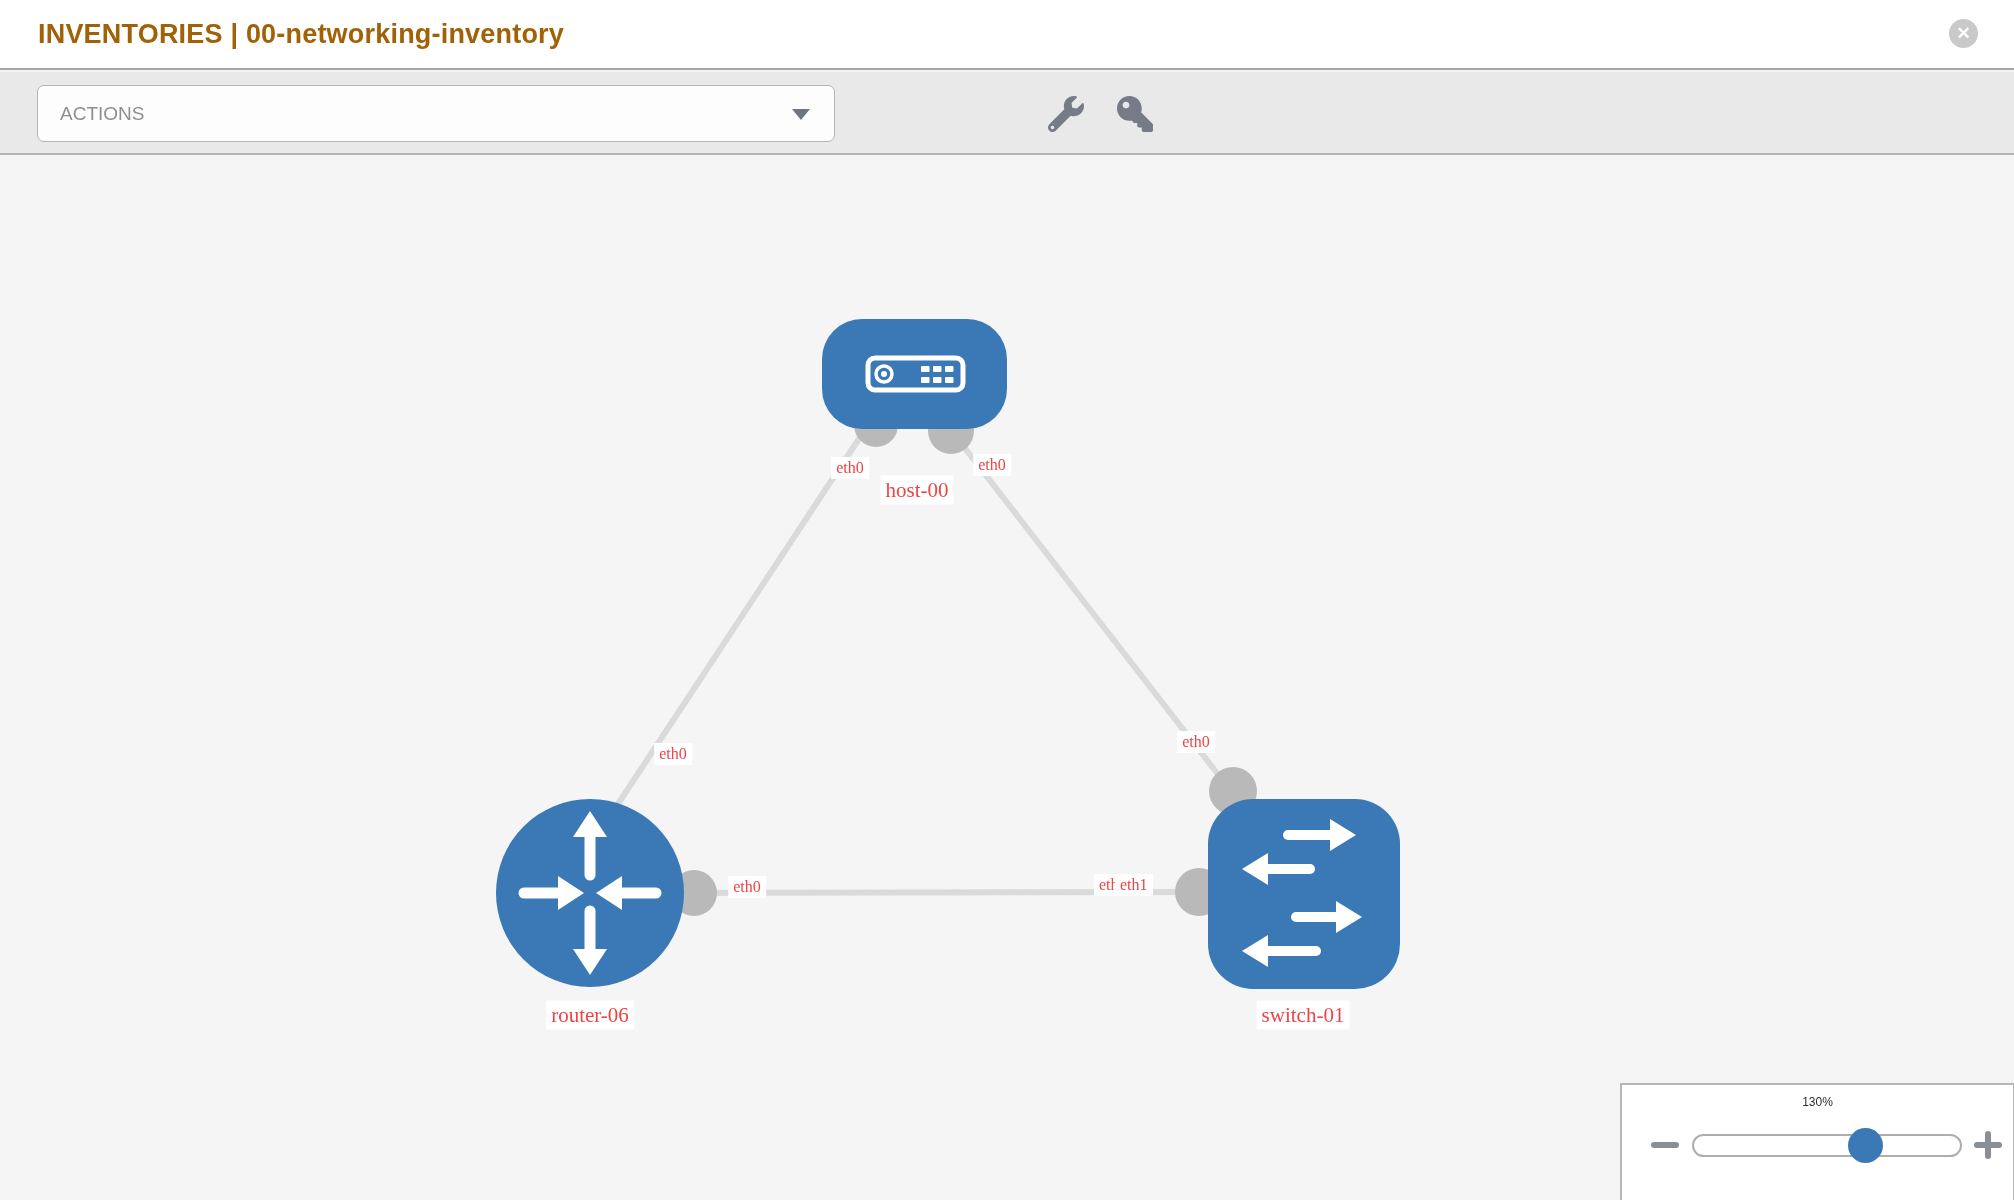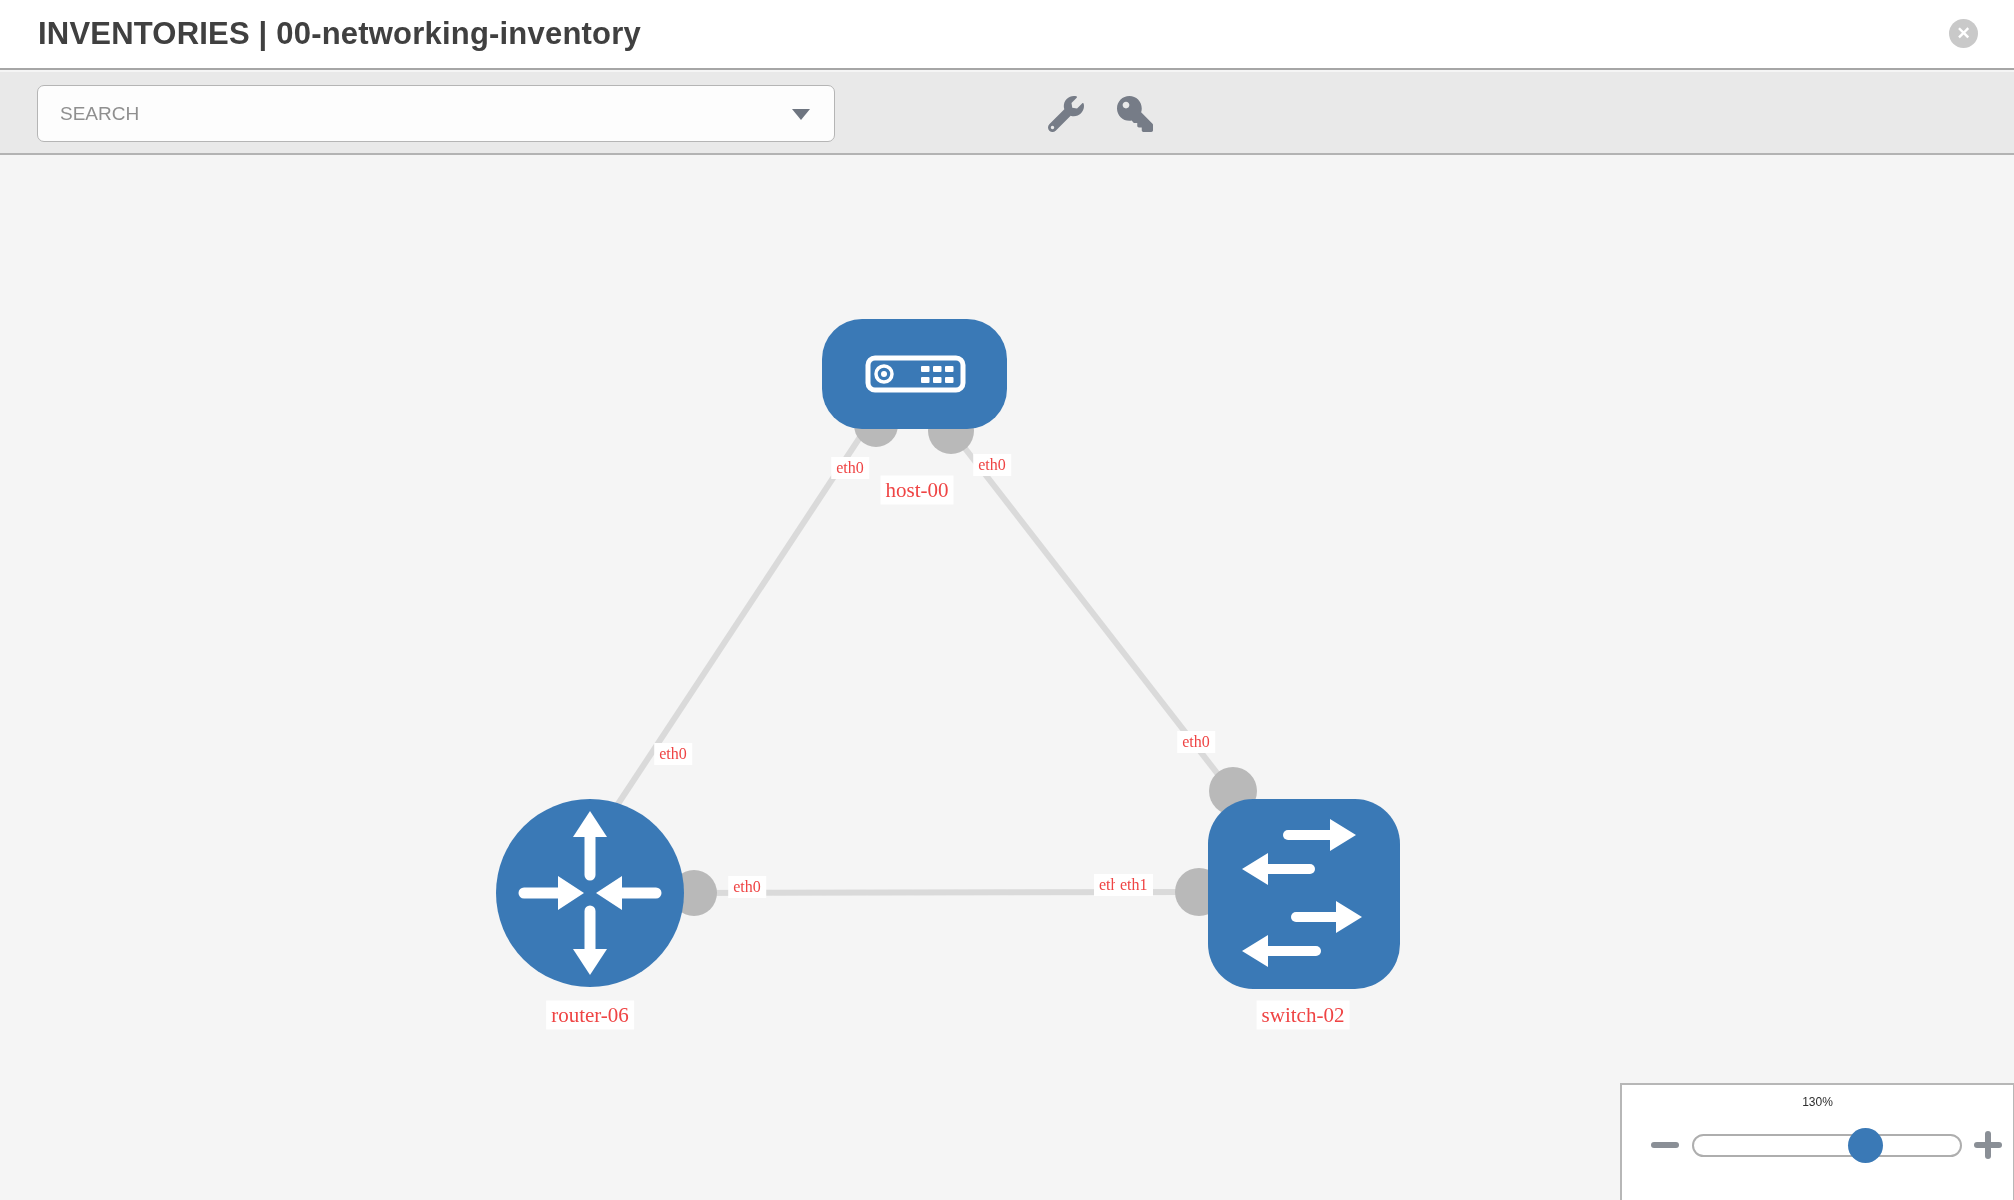--- a/index.html
+++ b/index.html
@@ -10,21 +10,21 @@
     position:relative;
   }
 
   
   .header {
     position:absolute; top:0; left:0; width:2014px; height:70px;
     background:#ffffff; border-bottom:2px solid #a6a6a6; z-index:30;
   }
   .page-title {
     position:absolute; left:38px; top:50%; transform:translateY(-50%);
-    font-size:31px; font-weight:bold; color:#404040; letter-spacing:0.2px;
+    font-size:27px; font-weight:bold; color:#a16207; letter-spacing:0.2px;
   }
   .close-btn {
     position:absolute; right:36px; top:19px; width:29px; height:29px;
     border-radius:50%; background:#c9c9c9; color:#ffffff;
     display:flex; align-items:center; justify-content:center;
     font-size:17px; font-weight:bold; cursor:pointer; line-height:1;
   }
 
   
   .toolbar {
@@ -105,21 +105,21 @@
 
 <div class="header">
   <div class="page-title">INVENTORIES | 00-networking-inventory</div>
   <div class="close-btn">
     <span>✕</span>
   </div>
 </div>
 
 <div class="toolbar">
   <div class="dropdown dd-actions">
-    <span>SEARCH</span>
+    <span>ACTIONS</span>
     <span class="caret"></span>
   </div>
 
   <svg class="tool-icon tool-wrench" viewBox="0 0 512 512">
     <path fill="#767c87" d="M507.73 109.1c-2.24-9.03-13.54-12.09-20.12-5.51l-74.36 74.36-67.88-11.31-11.31-67.88 74.36-74.36c6.62-6.62 3.43-17.9-5.66-20.16-47.38-11.74-99.55.91-136.58 37.93-39.64 39.64-50.55 97.1-34.05 147.2L18.74 402.76c-24.99 24.99-24.99 65.51 0 90.5 24.99 24.99 65.51 24.99 90.5 0l213.21-213.21c50.12 16.71 107.47 5.68 147.37-34.22 37.07-37.07 49.7-89.32 37.91-136.73zM64 472c-13.25 0-24-10.75-24-24 0-13.26 10.75-24 24-24s24 10.74 24 24c0 13.25-10.75 24-24 24z"></path>
   </svg>
 
   <svg class="tool-icon tool-key" viewBox="0 0 512 512">
     <g transform="scale(-1,1) translate(-512,0)">
       <path fill="#767c87" d="M512 176.001C512 273.203 433.202 352 336 352c-11.22 0-22.19-1.062-32.827-3.069l-24.012 27.014A23.999 23.999 0 0 1 261.223 384H224v40c0 13.255-10.745 24-24 24h-40v40c0 13.255-10.745 24-24 24H24c-13.255 0-24-10.745-24-24v-78.059c0-6.365 2.529-12.47 7.029-16.971l161.802-161.802C163.108 213.814 160 195.271 160 176 160 78.798 238.797.001 335.999 0 433.488-.001 512 78.511 512 176.001zM336 128c0 26.51 21.49 48 48 48s48-21.49 48-48-21.49-48-48-48-48 21.49-48 48z"></path>
@@ -186,21 +186,21 @@
         <line x1="1296" y1="760" x2="1338" y2="760"></line>
         <polygon points="1362,760 1336,744 1336,776" stroke="none"></polygon>
         <line x1="1316" y1="794" x2="1266" y2="794"></line>
         <polygon points="1242,794 1268,778 1268,810" stroke="none"></polygon>
       </g>
     </g>
   </svg>
 
   <div class="chip node-label" style="left:917px; top:303px;margin-top:30px;">host-00</div>
   <div class="chip node-label" style="left:590px; top:858px;">router-06</div>
-  <div class="chip node-label" style="left:1303px; top:858px;">switch-02</div>
+  <div class="chip node-label" style="left:1303px; top:858px;">switch-01</div>
 
   <div class="chip if-label" style="left:850px;  top:311px;">eth0</div>
   <div class="chip if-label" style="left:992px;  top:308px;">eth0</div>
   <div class="chip if-label" style="left:673px;  top:597px;">eth0</div>
   <div class="chip if-label" style="left:1196px; top:585px;">eth0</div>
   <div class="chip if-label" style="left:747px;  top:730px;">eth0</div>
 
   <div class="chip-stack" style="left:1094px; top:717px;">
     <span class="chip if-label chip-back">eth0</span>
     <span class="chip if-label chip-front">eth1</span>

